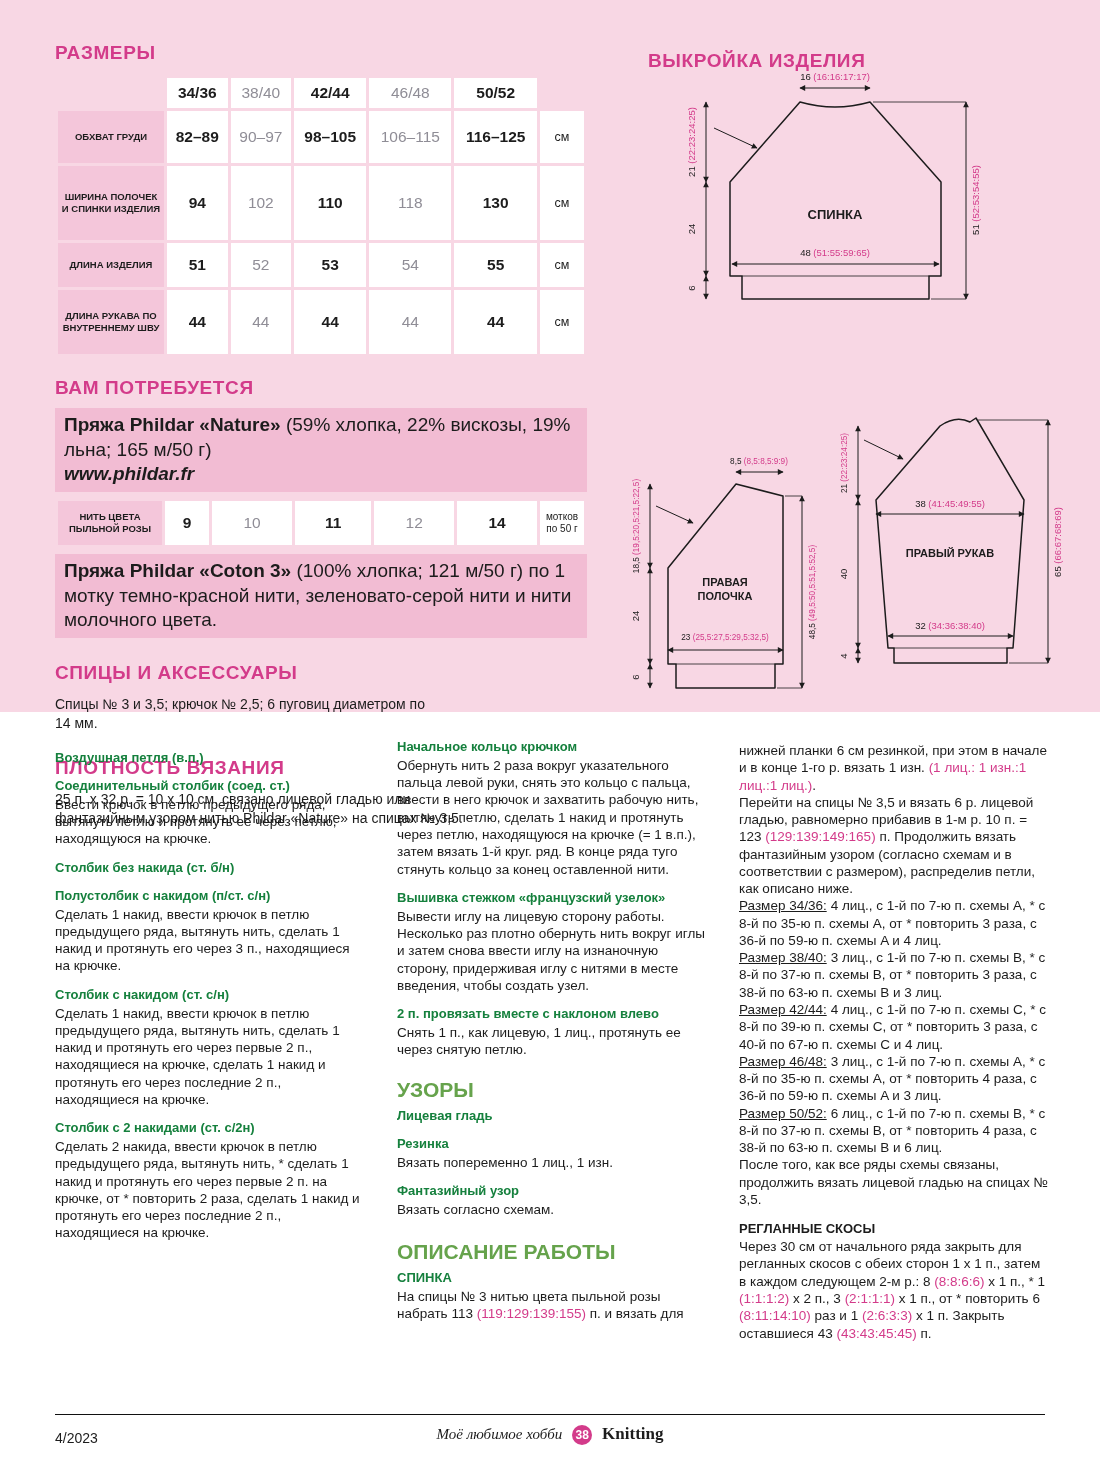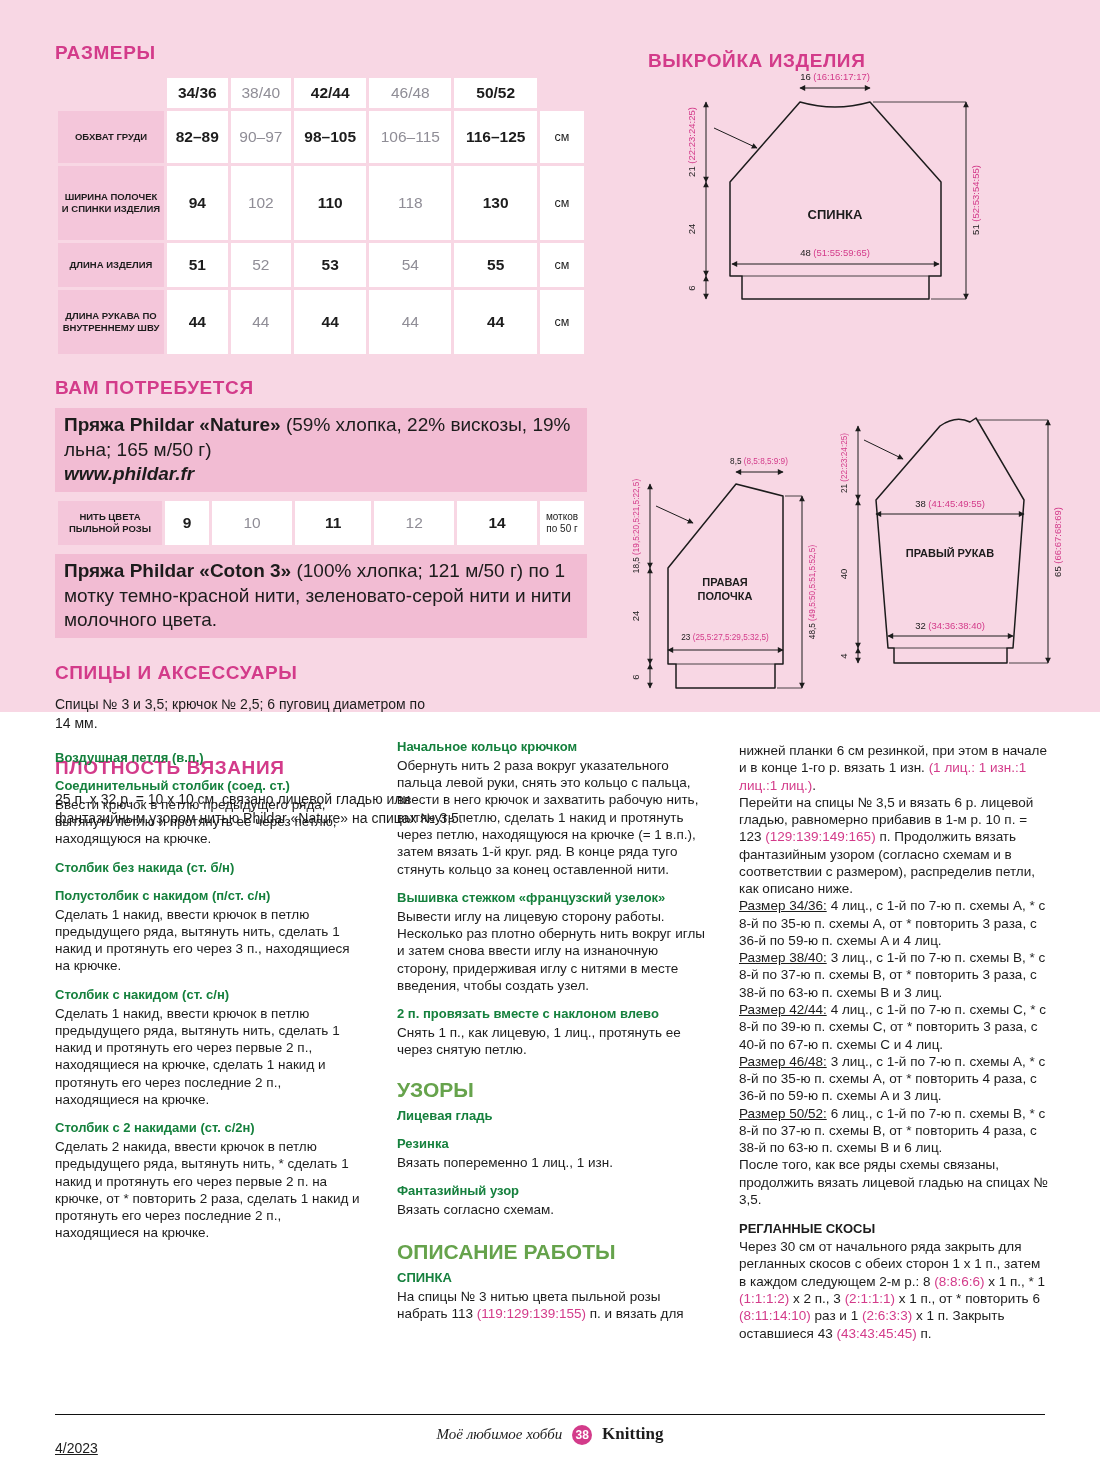--- a/index.html
+++ b/index.html
@@ -59,21 +59,21 @@
   p.body{font-size:13.5px;line-height:1.28;margin:0;}
   .gap{margin-top:12px;}
   .lead{text-decoration:underline;margin-right:4px;}
   .sz{color:#d33b8a;fill:#d33b8a;}
   .col .h-green.first{margin-top:0;}
   .mtop20{margin-top:20px;} .mtop22{margin-top:22px;}
 
   
   .footer-rule{position:absolute;left:55px;right:55px;top:1414px;border-top:1.5px solid #111;}
   .footer{position:absolute;left:0;top:1424px;width:1100px;height:36px;font-size:14px;}
-  .f-left{position:absolute;left:55px;top:16px;text-decoration:underline;}
+  .f-left{position:absolute;left:55px;top:6px;}
   .f-center{position:absolute;left:0;width:1100px;text-align:center;top:0;}
   .f-mag{font-family:"Liberation Serif",serif;font-style:italic;font-size:15px;}
   .f-page{display:inline-flex;align-items:center;justify-content:center;width:20px;height:20px;border-radius:50%;
           background:#d33b8a;color:#fff;font-weight:bold;font-size:12px;margin:0 6px;vertical-align:middle;}
   .f-brand{font-family:"Liberation Serif",serif;font-weight:bold;font-size:17px;}
 </style>
 </head>
 <body>
 
 <div class="page">

